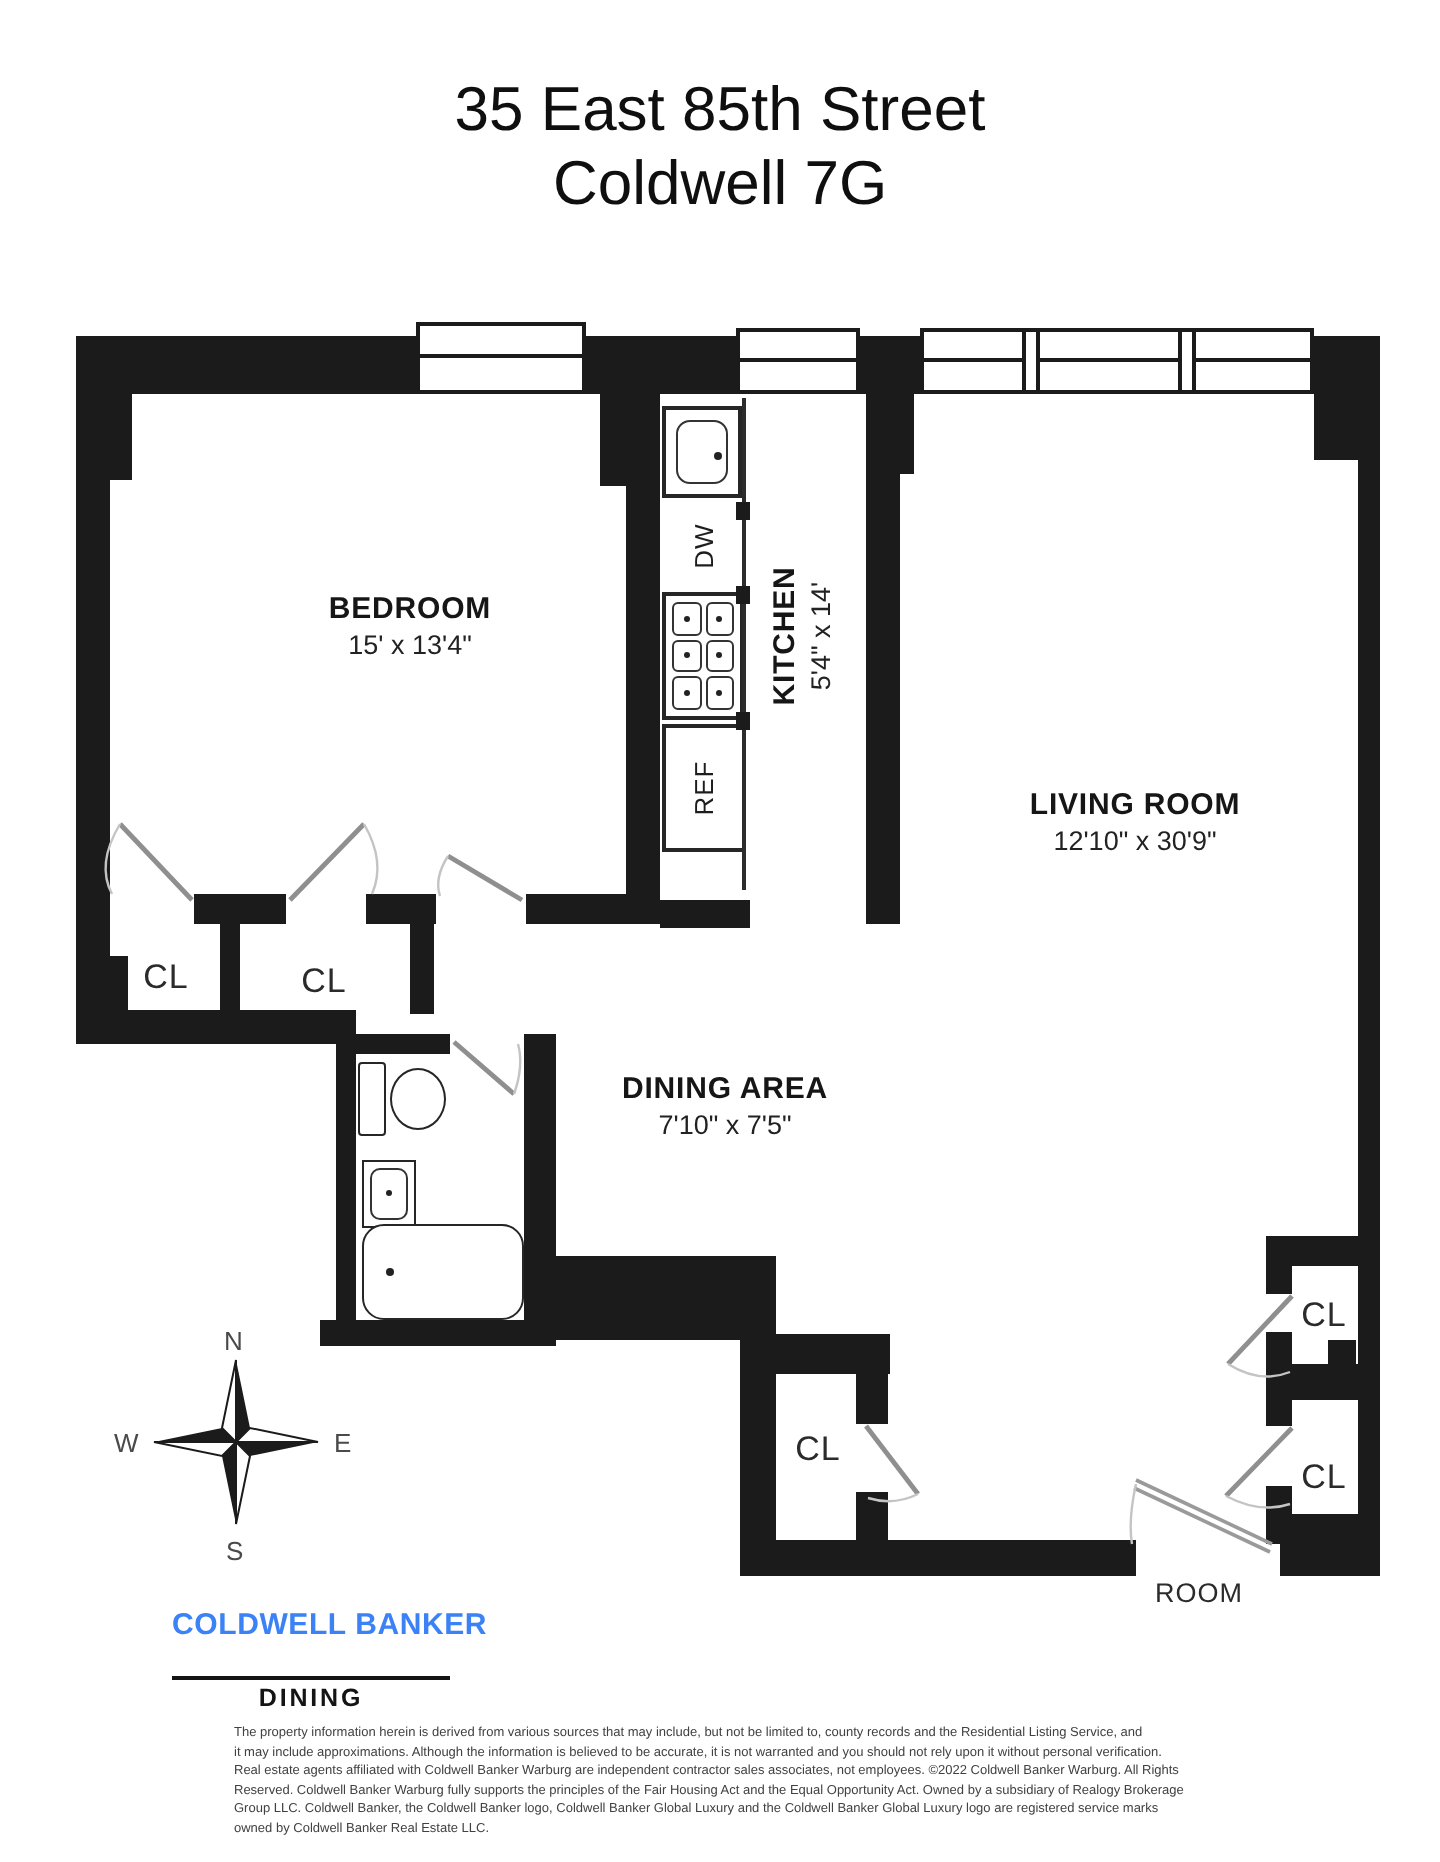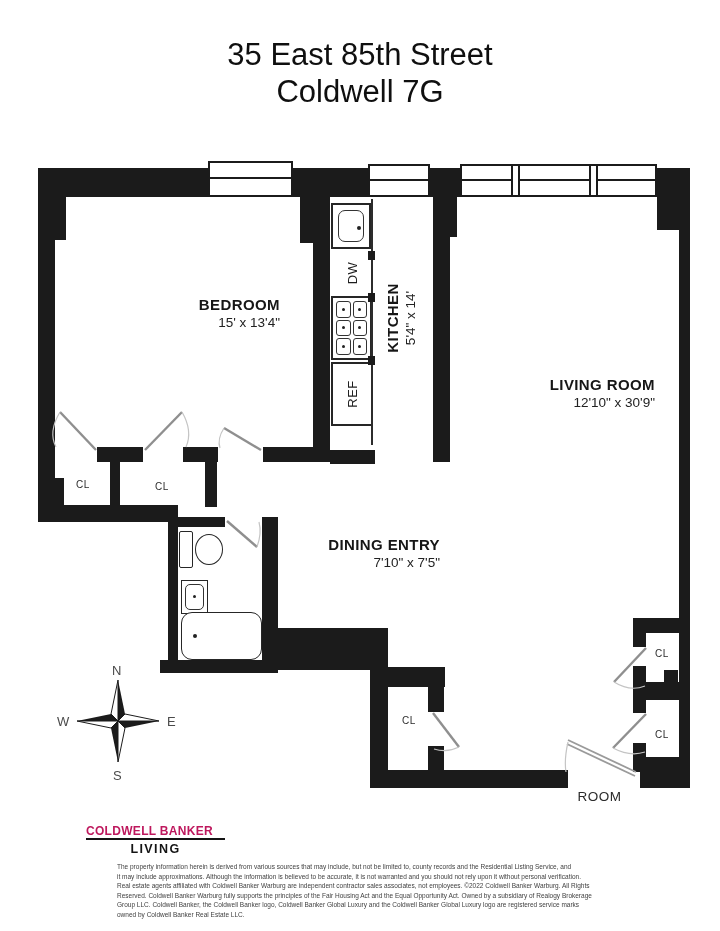--- a/index.html
+++ b/index.html
@@ -12,38 +12,38 @@
   .win .mid{position:absolute;left:0;right:0;top:45%;height:2px;background:#1b1b1b;}
   .mullion{position:absolute;width:9px;box-sizing:border-box;border-left:2px solid #1b1b1b;border-right:2px solid #1b1b1b;background:#fff;}
   
   .fx{position:absolute;background:#fff;border:2px solid #262626;box-sizing:border-box;}
   .fx-in{position:absolute;border:1.5px solid #333;box-sizing:border-box;background:#fff;}
   .dot{position:absolute;width:4px;height:4px;border-radius:50%;background:#222;}
   .burners{position:absolute;inset:3px;display:grid;grid-template-columns:1fr 1fr;grid-template-rows:1fr 1fr 1fr;gap:2px;}
   .burner{border:1.4px solid #333;border-radius:3px;position:relative;background:#fff;}
   .burner:after{content:"";position:absolute;left:50%;top:50%;width:3px;height:3px;margin:-1.5px;border-radius:50%;background:#222;}
   
-  .lbl{position:absolute;text-align:right;}
+  .lbl{position:absolute;text-align:center;}
   .room-name{font-weight:bold;font-size:15px;letter-spacing:.4px;line-height:18px;color:#161616;}
   .room-dims{font-size:13.5px;line-height:18px;color:#222;}
-  .cl{position:absolute;font-size:10px;letter-spacing:.5px;color:#2b2b2b;text-align:center;}
+  .cl{position:absolute;font-size:17px;letter-spacing:.5px;color:#2b2b2b;text-align:center;}
   .vlabel{position:absolute;transform:translate(-50%,-50%) rotate(-90deg);white-space:nowrap;text-align:center;}
   .app-lbl{position:absolute;transform:translate(-50%,-50%) rotate(-90deg);font-size:13px;color:#1d1d1d;letter-spacing:.5px;white-space:nowrap;}
   
   .title{position:absolute;left:0;top:36px;width:720px;text-align:center;
          font-size:31px;line-height:37px;color:#0f0f0f;}
   
   .overlay{position:absolute;left:0;top:0;pointer-events:none;}
   
   .logo{position:absolute;left:20px;top:806px;width:56px;height:56px;border-radius:50%;background:#141414;}
   .logo .ringtext{position:absolute;inset:3px;border:1px dashed rgba(255,255,255,.8);border-radius:50%;}
   .logo .ring{position:absolute;inset:8.5px;border:1.3px solid #fff;border-radius:50%;}
   .logo .cb{position:absolute;inset:0;display:flex;align-items:center;justify-content:center;
             font-family:"DejaVu Serif",serif;font-weight:bold;font-size:16px;letter-spacing:-2px;color:#fff;}
-  .brand-co{position:absolute;left:86px;top:824px;font-size:12px;font-weight:bold;letter-spacing:.3px;color:#be185d;}
+  .brand-co{position:absolute;left:86px;top:804px;font-size:15px;font-weight:bold;letter-spacing:.3px;color:#3b82f6;}
   .brand-rule{position:absolute;left:86px;top:838px;width:139px;height:1.5px;background:#141414;}
   .brand-div{position:absolute;left:86px;top:842px;width:139px;text-align:center;font-size:12.5px;font-weight:bold;letter-spacing:1.4px;color:#141414;}
   .disc{position:absolute;left:117px;top:862px;width:592px;font-size:6.5px;line-height:9.6px;color:#414141;}
   .disc span{display:block;}
 </style>
 </head>
 <body>
 
 <div class="page">
 
@@ -178,40 +178,40 @@
   <div class="lbl" style="left:130px;top:296px;width:150px">
     <div class="room-name">BEDROOM</div>
     <div class="room-dims">15' x 13'4"</div>
   </div>
 
   <div class="vlabel" style="left:402px;top:318px">
     <div class="room-name">KITCHEN</div>
     <div class="room-dims">5'4" x 14'</div>
   </div>
 
-  <div class="lbl" style="left:480px;top:376px;width:175px">
+  <div class="lbl" style="left:480px;top:394px;width:175px">
     <div class="room-name">LIVING ROOM</div>
     <div class="room-dims">12'10" x 30'9"</div>
   </div>
 
   <div class="lbl" style="left:285px;top:536px;width:155px">
-    <div class="room-name">DINING ENTRY</div>
+    <div class="room-name">DINING AREA</div>
     <div class="room-dims">7'10" x 7'5"</div>
   </div>
 
   <div class="cl" style="left:66px;top:479px;width:34px">CL</div>
   <div class="cl" style="left:145px;top:481px;width:34px">CL</div>
   <div class="cl" style="left:392px;top:715px;width:34px">CL</div>
   <div class="cl" style="left:645px;top:648px;width:34px">CL</div>
   <div class="cl" style="left:645px;top:729px;width:34px">CL</div>
   <div class="cl" style="left:552px;top:789px;width:95px;font-size:13.5px">ROOM</div>
 
   <div class="brand-co">COLDWELL BANKER</div>
   <div class="brand-rule"></div>
-  <div class="brand-div">LIVING</div>
+  <div class="brand-div">DINING</div>
 
   <div class="disc">
     <span>The property information herein is derived from various sources that may include, but not be limited to, county records and the Residential Listing Service, and</span>
     <span>it may include approximations. Although the information is believed to be accurate, it is not warranted and you should not rely upon it without personal verification.</span>
     <span>Real estate agents affiliated with Coldwell Banker Warburg are independent contractor sales associates, not employees. ©2022 Coldwell Banker Warburg. All Rights</span>
     <span>Reserved. Coldwell Banker Warburg fully supports the principles of the Fair Housing Act and the Equal Opportunity Act. Owned by a subsidiary of Realogy Brokerage</span>
     <span>Group LLC. Coldwell Banker, the Coldwell Banker logo, Coldwell Banker Global Luxury and the Coldwell Banker Global Luxury logo are registered service marks</span>
     <span>owned by Coldwell Banker Real Estate LLC.</span>
   </div>
 

